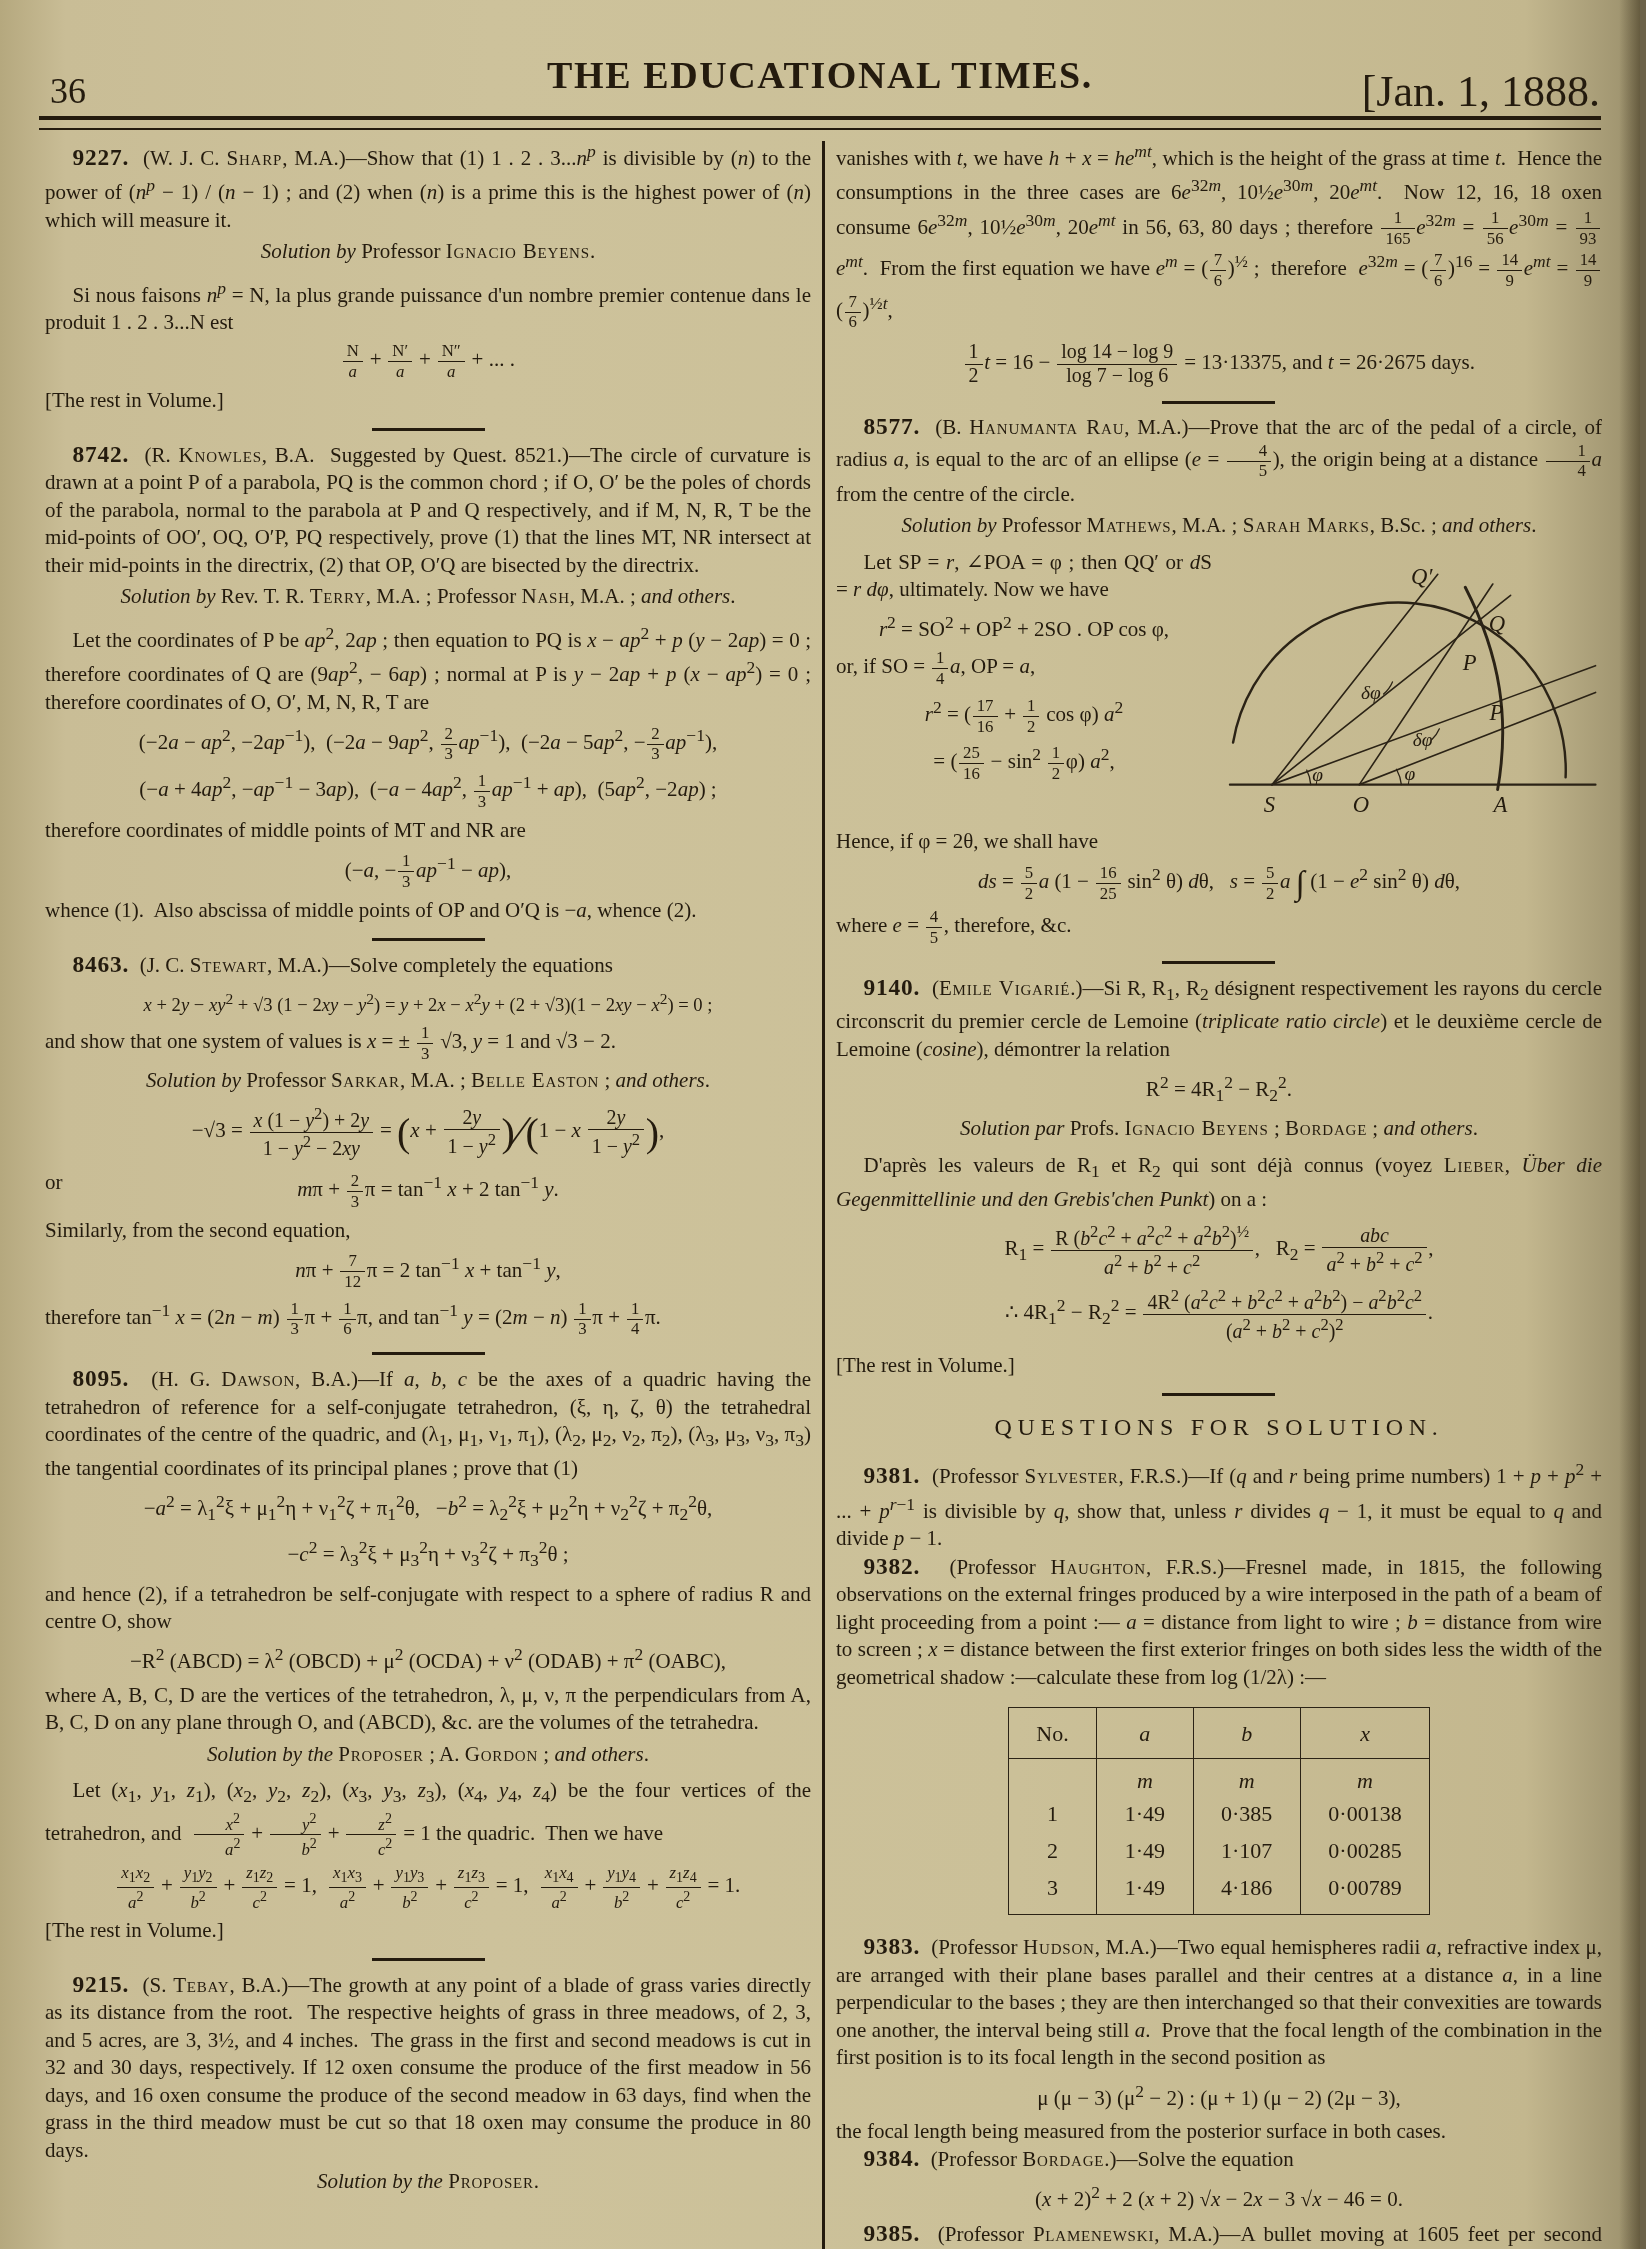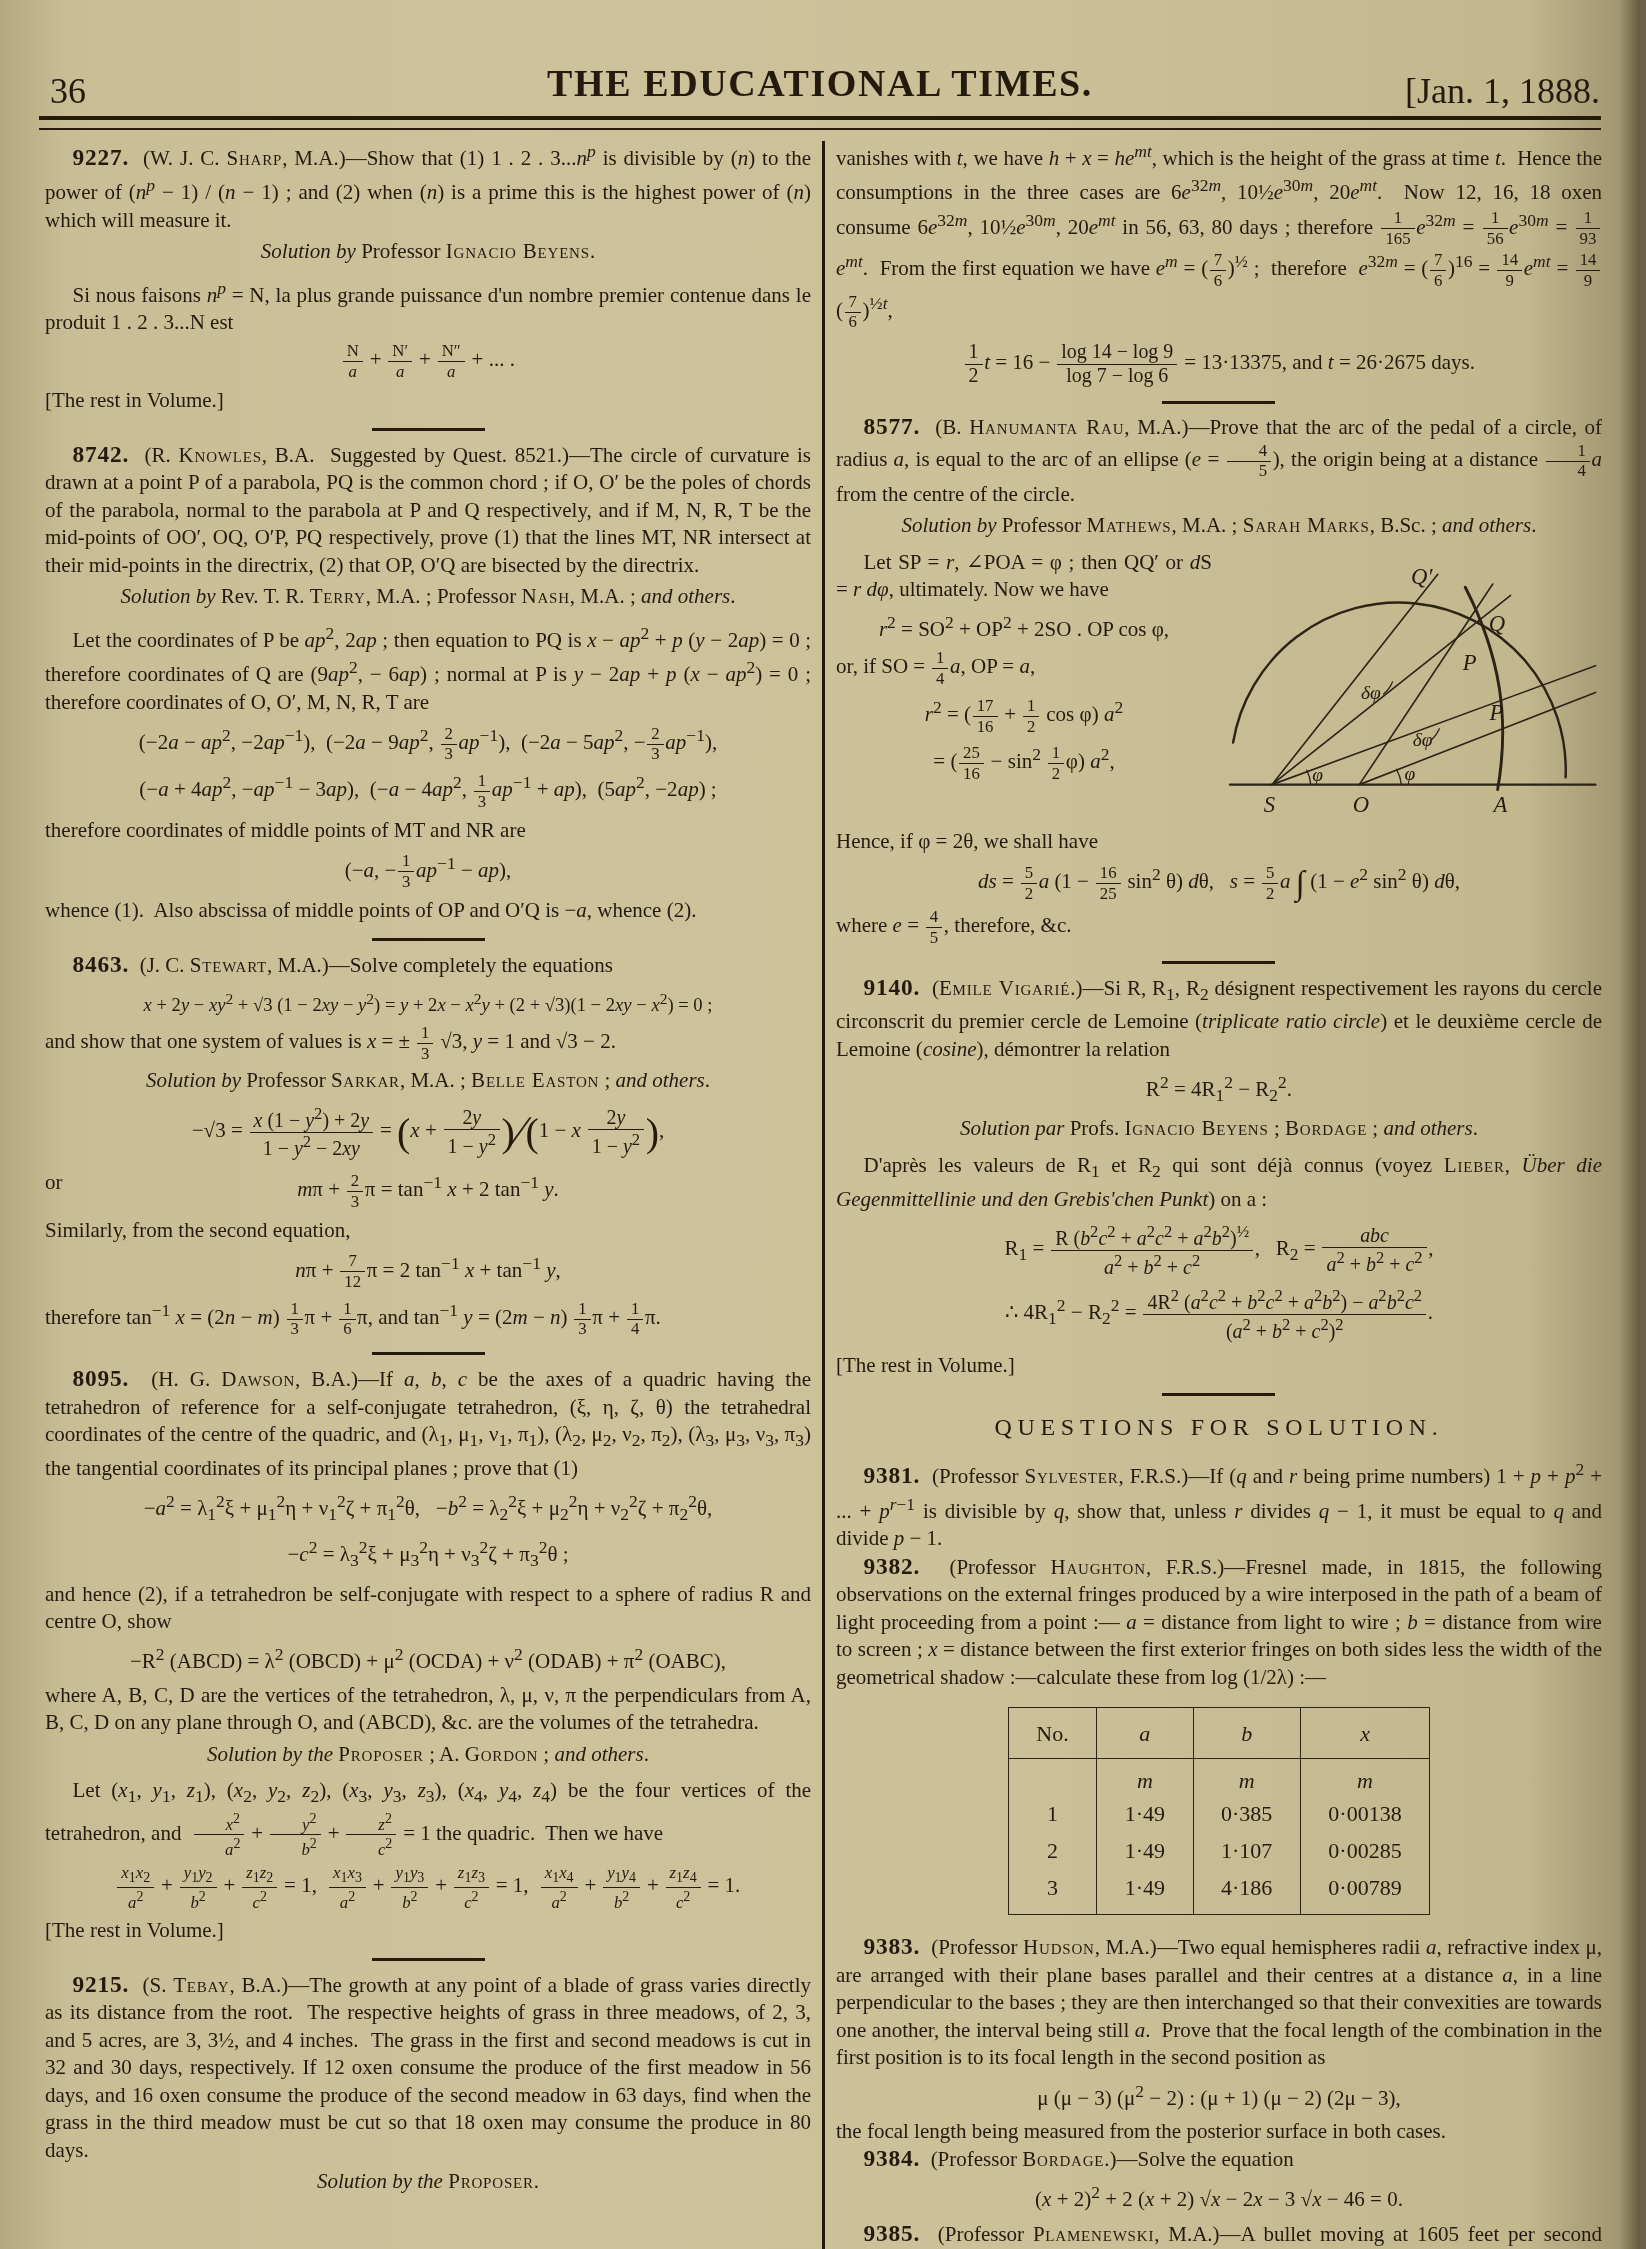--- a/index.html
+++ b/index.html
@@ -9,22 +9,22 @@
     background:linear-gradient(90deg,#b5a87e 0%,#c9bd96 4%,#cdc29b 30%,#cbc098 62%,#c3b78e 93%,#9a8f6b 100%);
     color:#241b0e;
     font-family:"Liberation Serif","DejaVu Serif",serif;
     font-size:21px;line-height:27.5px;
     overflow:hidden;
   }
   .page::after{content:"";position:absolute;right:0;top:0;width:21px;height:100%;
     background:linear-gradient(90deg,rgba(50,40,20,0),rgba(50,40,20,0.5));pointer-events:none;}
   .header{position:relative;height:60px;margin-top:45px;}
   .pageno{position:absolute;left:50px;bottom:0;font-size:36px;}
-  .title{position:absolute;left:0;right:0;text-align:center;bottom:8px;font-size:38px;font-weight:bold;letter-spacing:1.6px;}
-  .date{position:absolute;right:40px;bottom:0;font-size:36px;}
+  .title{position:absolute;left:0;right:0;text-align:center;bottom:16px;font-size:38px;font-weight:bold;letter-spacing:1.6px;}
+  .date{position:absolute;right:40px;bottom:0;font-size:44px;}
   .drule{margin:11.3px 39px 0 39px;border-top:4.8px solid #241b0e;border-bottom:2.4px solid #241b0e;height:7.3px;}
   .cols{display:flex;align-items:flex-start;padding:8px 0 0 45px;}
   .col{width:766px;text-align:justify;}
   .divider{align-self:stretch;width:2.4px;background:#241b0e;margin:3.2px 11.3px 0 11.3px;min-height:2085px;}
   p.para{margin:0;text-indent:27.5px;}
   p.noind{text-indent:0;}
   .qn{font-weight:bold;font-size:23.4px;letter-spacing:0.8px;}
   .sol{text-align:center;margin:4px 0 9px 0;text-indent:0;}
   .sc{font-variant:small-caps;letter-spacing:0.8px;}
   .formula{position:relative;text-align:center;margin:5.7px 0;text-indent:0;}

